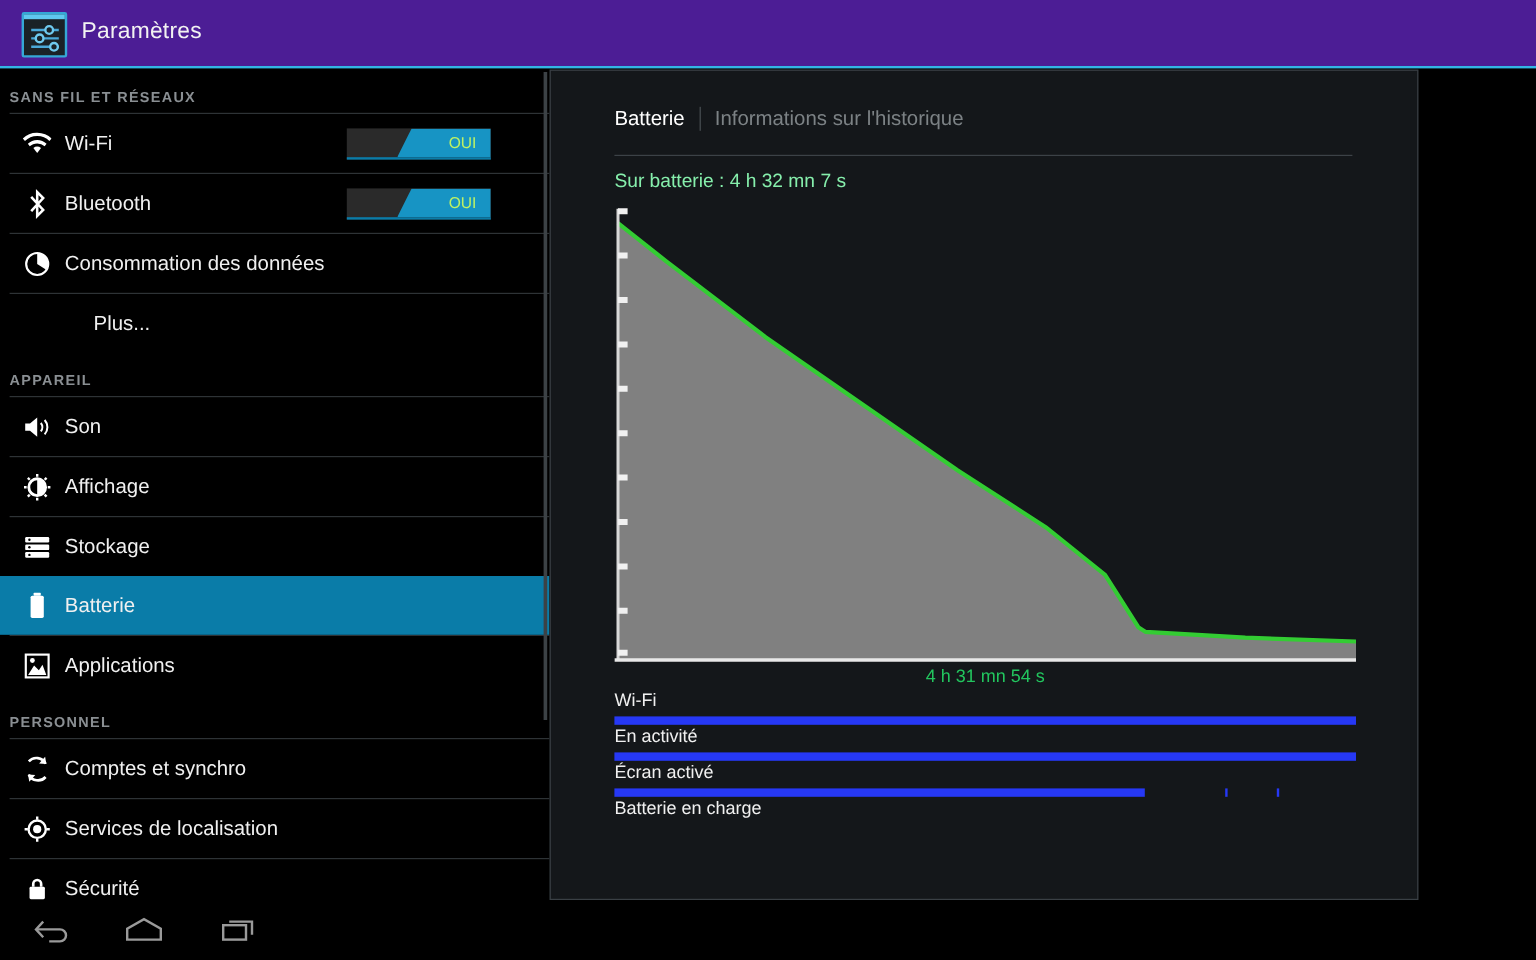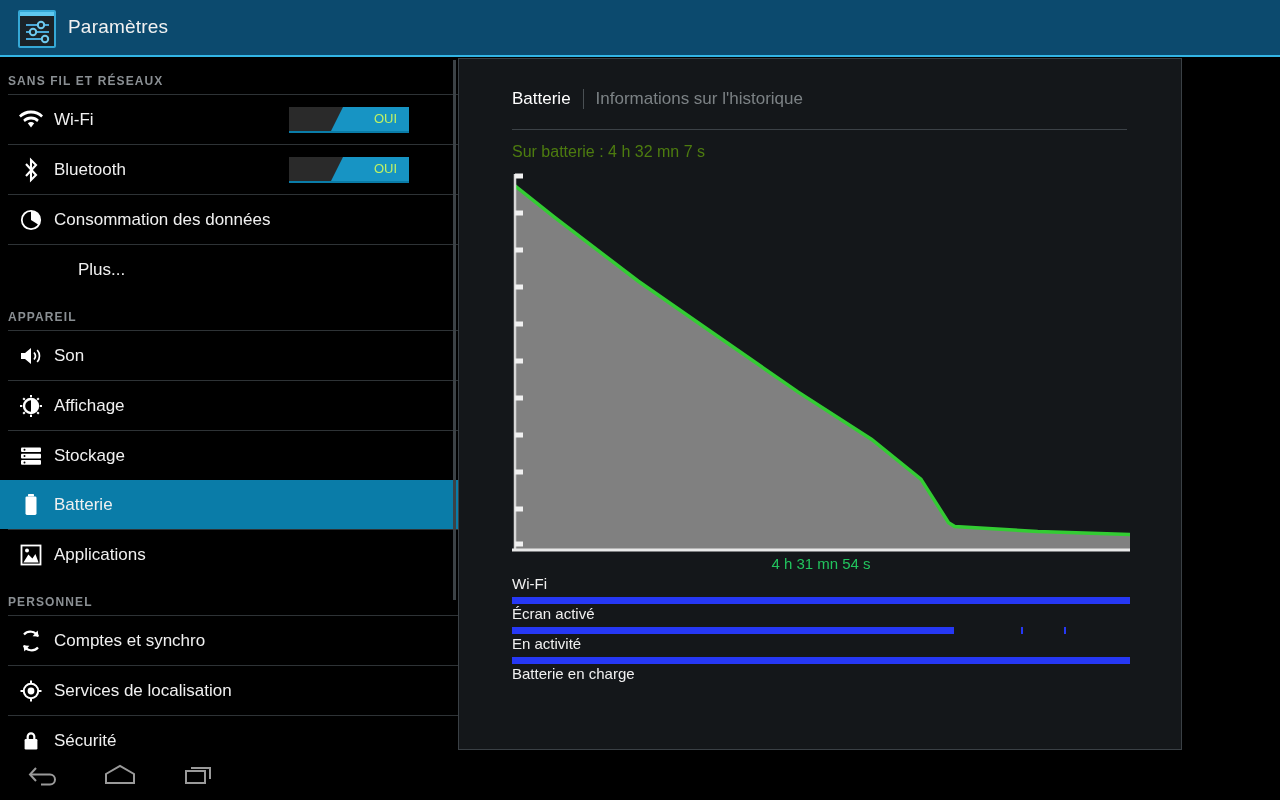--- a/index.html
+++ b/index.html
@@ -7,21 +7,21 @@
     width:1280px; height:800px;
     background:#000;
     font-family:"Liberation Sans", sans-serif;
     overflow:hidden;
   }
   #screen { position:relative; width:1280px; height:800px; background:#000; }
 
   
   #actionbar {
     position:absolute; left:0; top:0; width:1280px; height:56px;
-    background:#0c4a6e;
+    background:#4c1d95;
   }
   #actionbar-accent {
     position:absolute; left:0; top:55px; width:1280px; height:2px;
     background:#33b5e5;
   }
   #app-icon {
     position:absolute; left:18px; top:10px; width:38px; height:38px;
     background:#1a2227; border:2px solid #35a8d6; border-radius:2px;
   }
   #app-icon .icap {
@@ -89,21 +89,21 @@
   .tab-sep { width:1px; height:20px; background:#4a5054; margin:0 12px; }
   .tab.inactive { color:#7c8285; }
 
   #tab-underline {
     position:absolute; left:53px; top:70px; width:615px; height:1px;
     background:#3c4247;
   }
 
   #on-battery-text {
     position:absolute; left:53px; top:84px;
-    font-size:16px; color:#4d7c0f;
+    font-size:16px; color:#86efac;
   }
 
   
   #graph {
     position:absolute; left:53px; top:107px; width:618px; height:387px;
   }
   #graph .plot {
     position:absolute; left:0; top:0; width:100%; height:100%;
   }
 
@@ -366,36 +366,36 @@
     <div id="events">
 
       <div class="ev-row">
         <span class="ev-label">Wi-Fi</span>
         <span class="ev-track">
             <span class="ev-bar" style="left: 0%; width: 100%;"></span>
           </span>
       </div>
 
       <div class="ev-row">
+        <span class="ev-label">En activité</span>
+        <span class="ev-track">
+            <span class="ev-bar" style="left: 0%; width: 100%;"></span>
+          </span>
+      </div>
+
+      <div class="ev-row">
         <span class="ev-label">Écran activé</span>
         <span class="ev-track">
             <span class="ev-bar" style="left: 0%; width: 71.5%;"></span>
             <span class="ev-tick" style="left: 82.4%;"></span>
             <span class="ev-tick" style="left: 89.3%;"></span>
           </span>
       </div>
 
       <div class="ev-row">
-        <span class="ev-label">En activité</span>
-        <span class="ev-track">
-            <span class="ev-bar" style="left: 0%; width: 100%;"></span>
-          </span>
-      </div>
-
-      <div class="ev-row">
         <span class="ev-label">Batterie en charge</span>
         <span class="ev-track"></span>
       </div>
 
     </div>
   </div>
 
   <div id="navbar">
 
     <div class="nav-btn" style="left:15px;">

